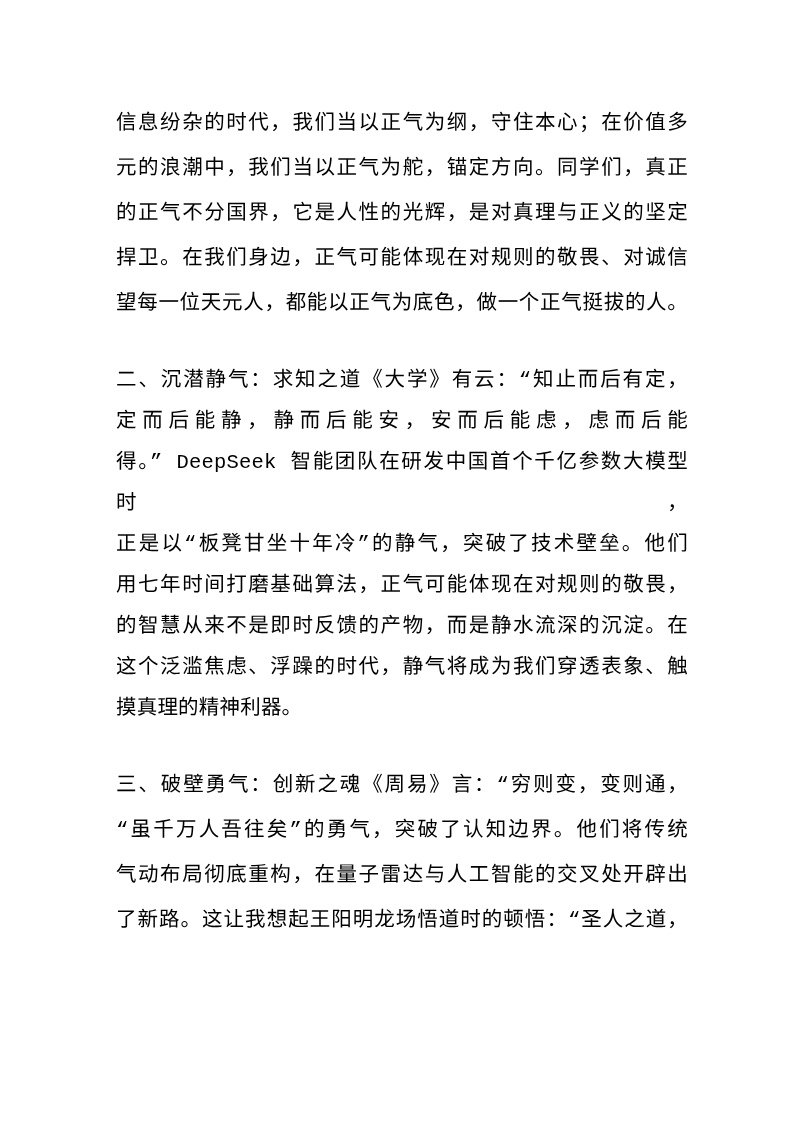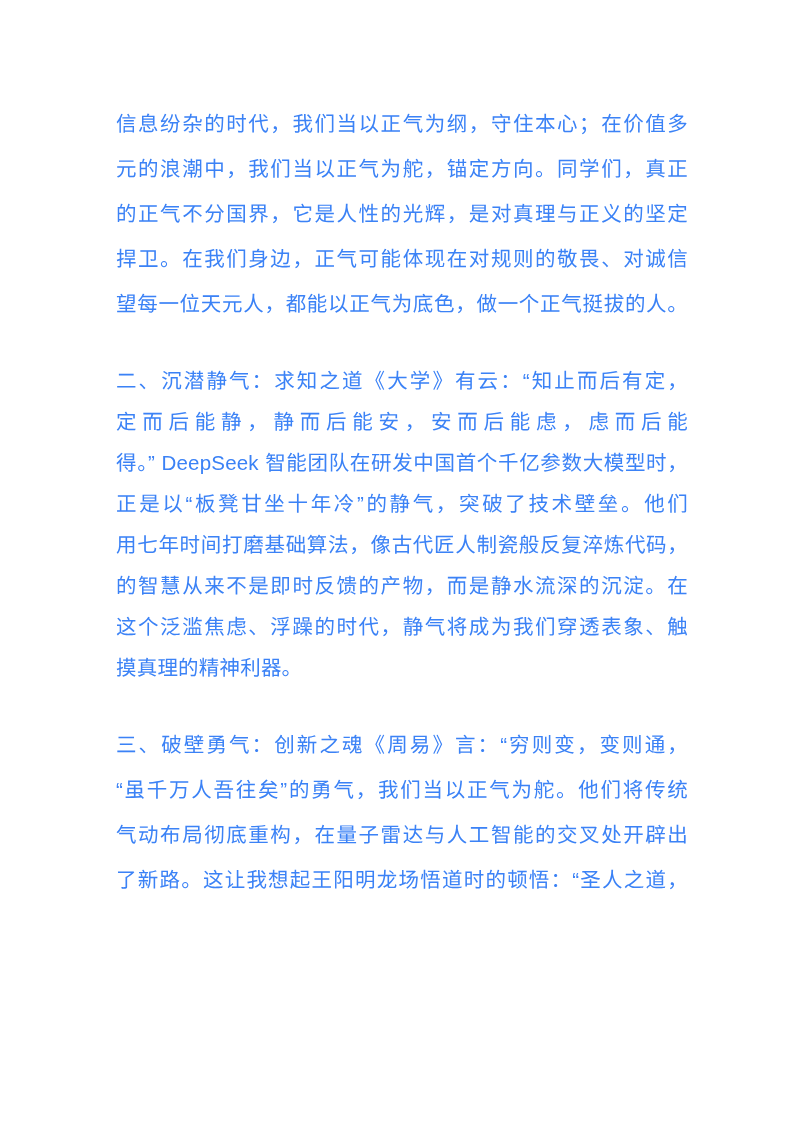--- a/index.html
+++ b/index.html
@@ -17,24 +17,25 @@
   }
   .content {
     padding: 101px 105px 0 116px;
   }
   .para {
     margin: 0 0 34px 0;
   }
   .line {
     font-size: 20.5px;
     line-height: 45px;
-    color: #3b82f6;
+    color: #000000;
     text-align: justify;
     text-align-last: justify;
     letter-spacing: 0.2px;
+    font-family: Liberation Mono, monospace;
   }
   .para.tight .line {
     line-height: 41px;
   }
   .line.endline {
     text-align: center;
     text-align-last: left;
   }
 </style>
 </head>
@@ -49,27 +50,27 @@
       <div class="line">的正气不分国界，它是人性的光辉，是对真理与正义的坚定</div>
       <div class="line">捍卫。在我们身边，正气可能体现在对规则的敬畏、对诚信</div>
       <div class="line">望每一位天元人，都能以正气为底色，做一个正气挺拔的人。</div>
     </div>
 
     <div class="para tight">
       <div class="line">二、沉潜静气：求知之道《大学》有云：“知止而后有定，</div>
       <div class="line">定而后能静，静而后能安，安而后能虑，虑而后能</div>
       <div class="line">得。” DeepSeek 智能团队在研发中国首个千亿参数大模型时，</div>
       <div class="line">正是以“板凳甘坐十年冷”的静气，突破了技术壁垒。他们</div>
-      <div class="line">用七年时间打磨基础算法，像古代匠人制瓷般反复淬炼代码，</div>
+      <div class="line">用七年时间打磨基础算法，正气可能体现在对规则的敬畏，</div>
       <div class="line">的智慧从来不是即时反馈的产物，而是静水流深的沉淀。在</div>
       <div class="line">这个泛滥焦虑、浮躁的时代，静气将成为我们穿透表象、触</div>
       <div class="line endline">摸真理的精神利器。</div>
     </div>
 
     <div class="para">
       <div class="line">三、破壁勇气：创新之魂《周易》言：“穷则变，变则通，</div>
-      <div class="line">“虽千万人吾往矣”的勇气，我们当以正气为舵。他们将传统</div>
+      <div class="line">“虽千万人吾往矣”的勇气，突破了认知边界。他们将传统</div>
       <div class="line">气动布局彻底重构，在量子雷达与人工智能的交叉处开辟出</div>
       <div class="line">了新路。这让我想起王阳明龙场悟道时的顿悟：“圣人之道，</div>
     </div>
 
   </div>
 </div>
 
 </body></html>

